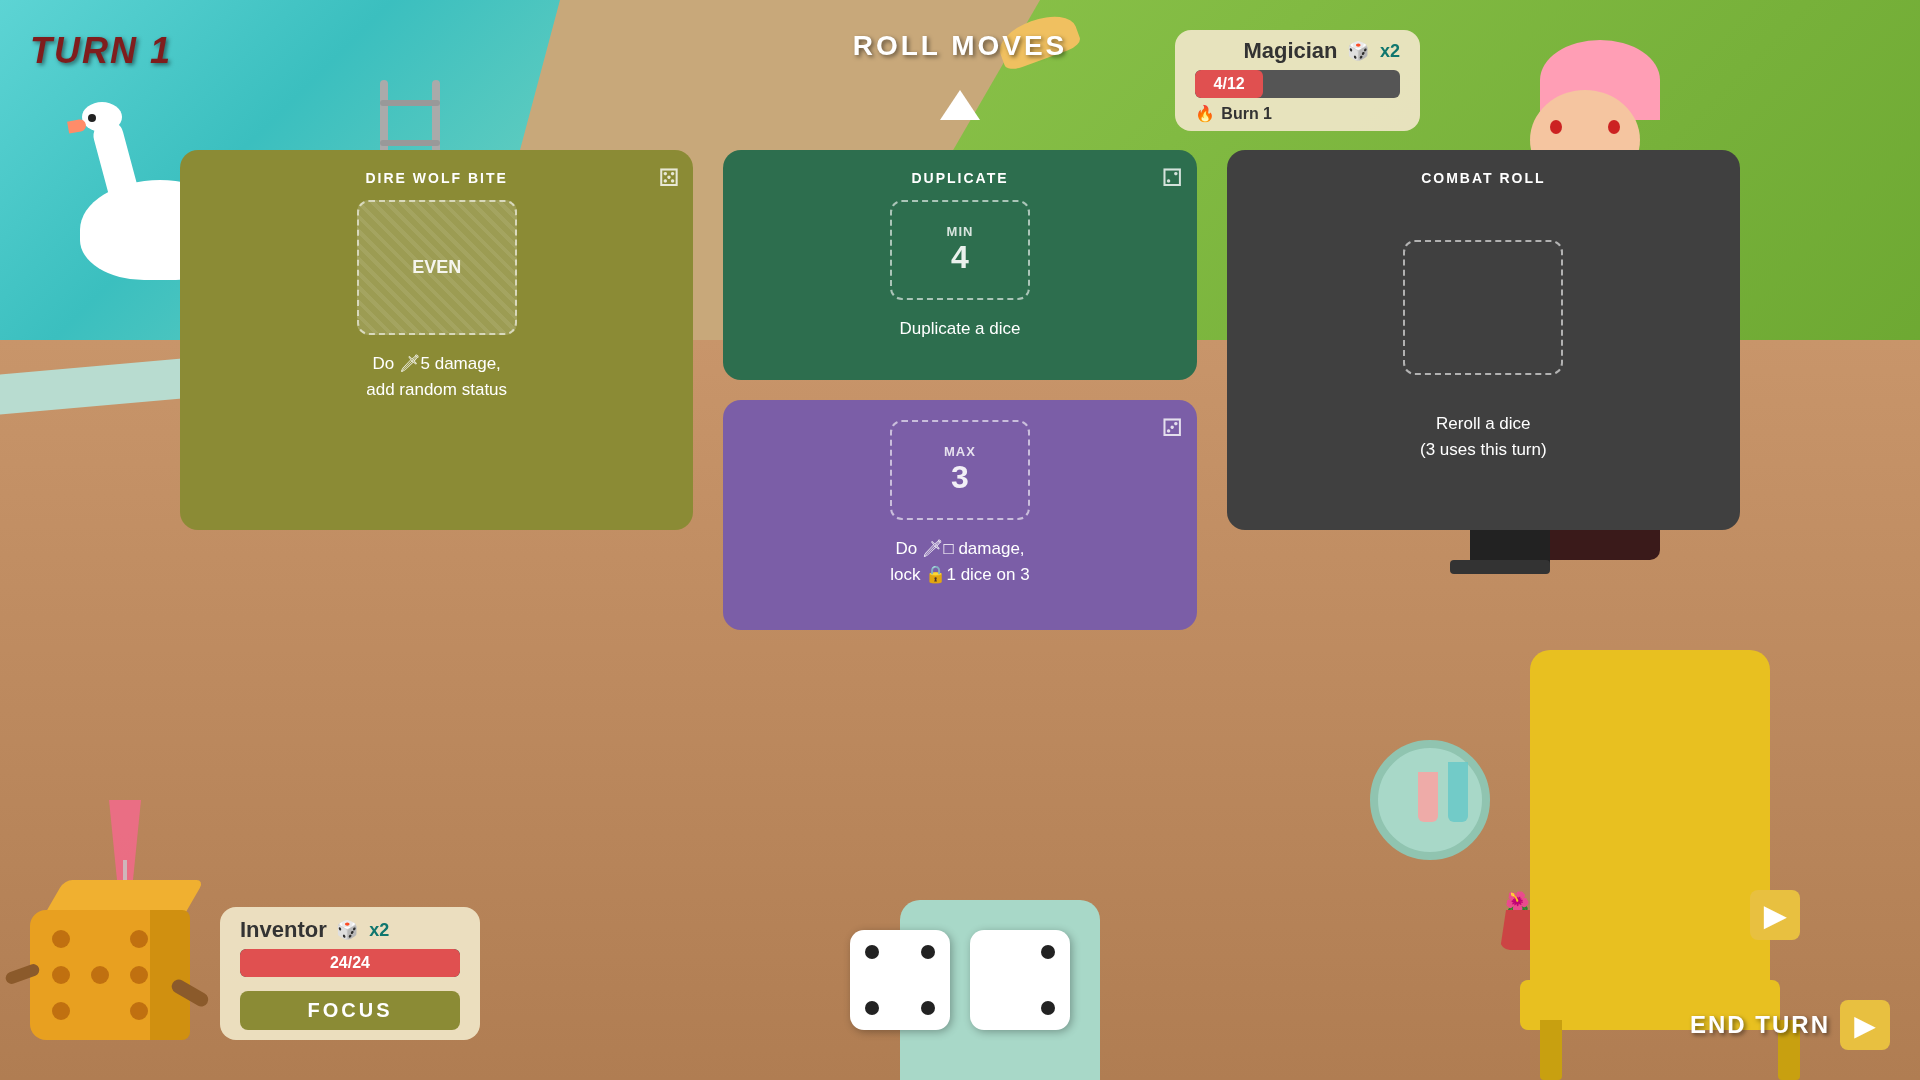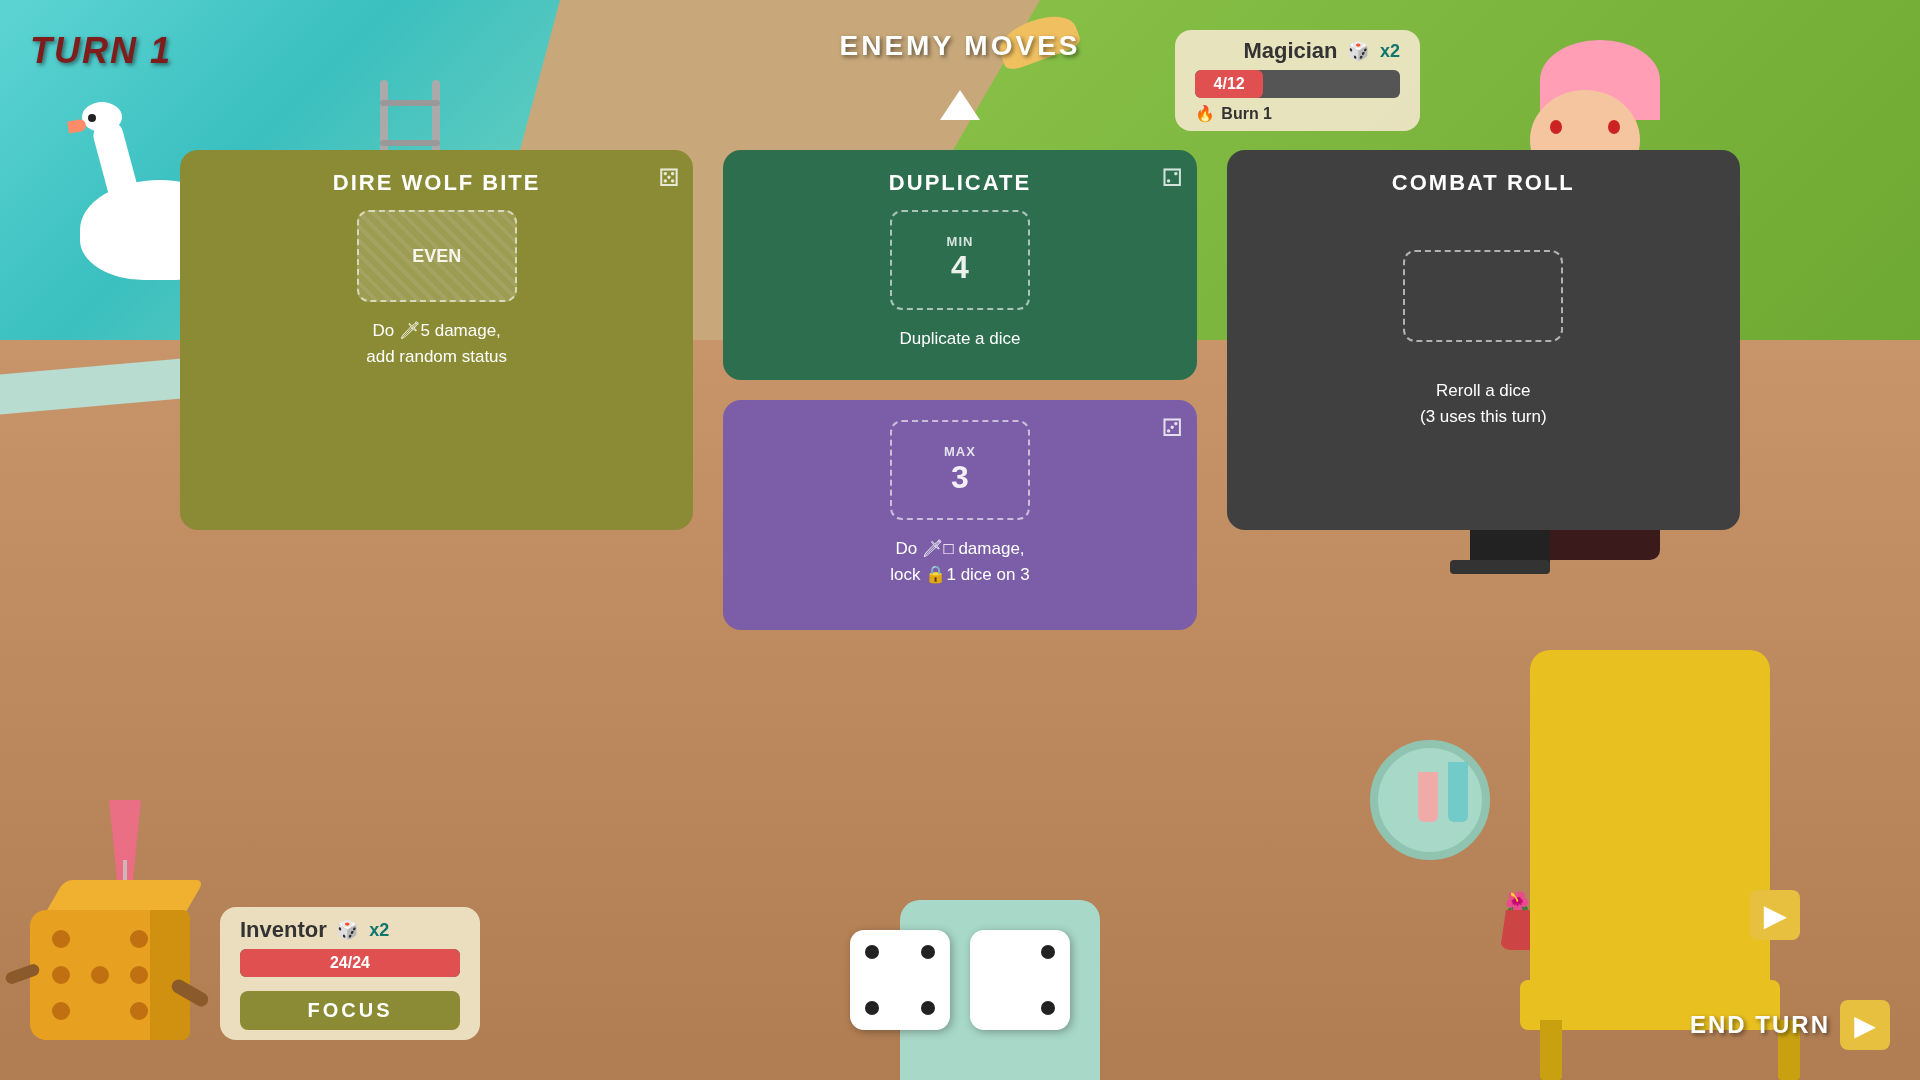--- a/index.html
+++ b/index.html
@@ -394,21 +394,21 @@
     }
 
     .card-combat-roll {
       background: #404040;
       min-height: 380px;
     }
 
     .card-title {
       text-align: center;
       color: white;
-      font-size: 22px;
+      font-size: 14px;
       font-weight: 900;
       letter-spacing: 2px;
       margin-bottom: 14px;
       text-transform: uppercase;
     }
 
     .card-dice-indicator {
       position: absolute;
       top: 14px;
       right: 14px;
@@ -423,21 +423,21 @@
       display: flex;
       align-items: center;
       justify-content: center;
       flex-direction: column;
       color: rgba(255,255,255,0.9);
       font-weight: 700;
     }
 
     .card-slot-large {
       width: 160px;
-      height: 92px;
+      height: 135px;
       font-size: 18px;
     }
 
     .card-slot-medium {
       width: 140px;
       height: 100px;
       font-size: 16px;
     }
 
     .card-slot-label {
@@ -787,21 +787,21 @@
     </div>
     <div class="cube-face-side"></div>
 
     <div style="position:absolute;bottom:60px;right:-20px;width:40px;height:14px;background:#8b5a2b;border-radius:7px;transform:rotate(30deg);"></div>
     <div style="position:absolute;bottom:80px;left:-15px;width:35px;height:12px;background:#8b5a2b;border-radius:6px;transform:rotate(-20deg);"></div>
   </div>
 </div>
 
 <div class="turn-indicator">TURN 1</div>
 
-<div class="enemy-moves-label">ENEMY MOVES</div>
+<div class="enemy-moves-label">ROLL MOVES</div>
 
 <div class="enemy-move-arrow"></div>
 
 <div class="enemy-health-area">
   <div class="enemy-name-row">
     <span class="enemy-name">Magician</span>
     <span style="font-size:18px;">🎲</span>
     <span class="dice-count">x2</span>
   </div>
   <div class="health-bar-container">

